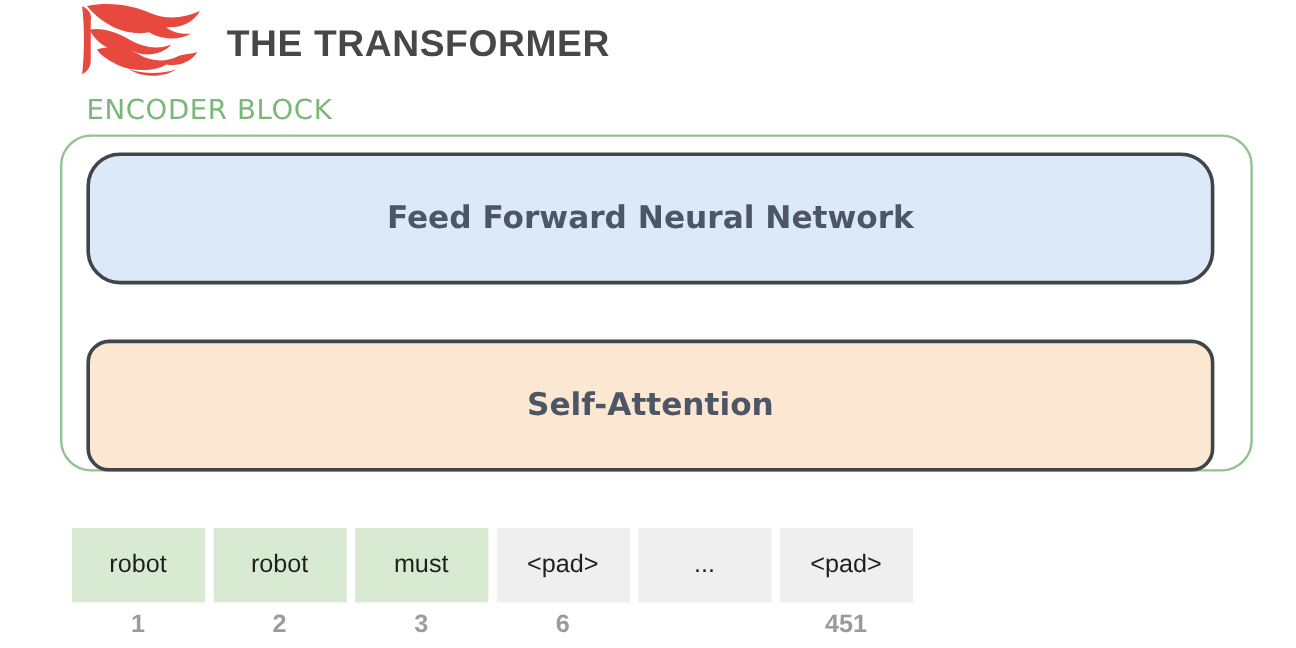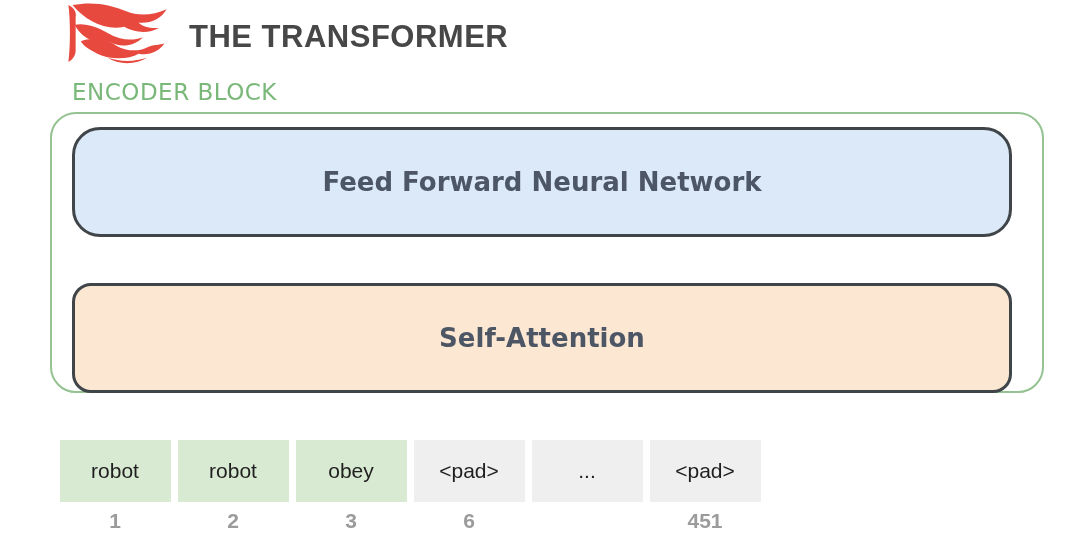--- a/index.html
+++ b/index.html
@@ -89,21 +89,21 @@
       <div class="token-cell word">robot</div>
       <div class="token-index">1</div>
     </div>
 
     <div class="token-col">
       <div class="token-cell word">robot</div>
       <div class="token-index">2</div>
     </div>
 
     <div class="token-col">
-      <div class="token-cell word">obey</div>
+      <div class="token-cell word">must</div>
       <div class="token-index">3</div>
     </div>
 
 
 
     <div class="token-col">
       <div class="token-cell special">&lt;pad&gt;</div>
       <div class="token-index">6</div>
     </div>
 

